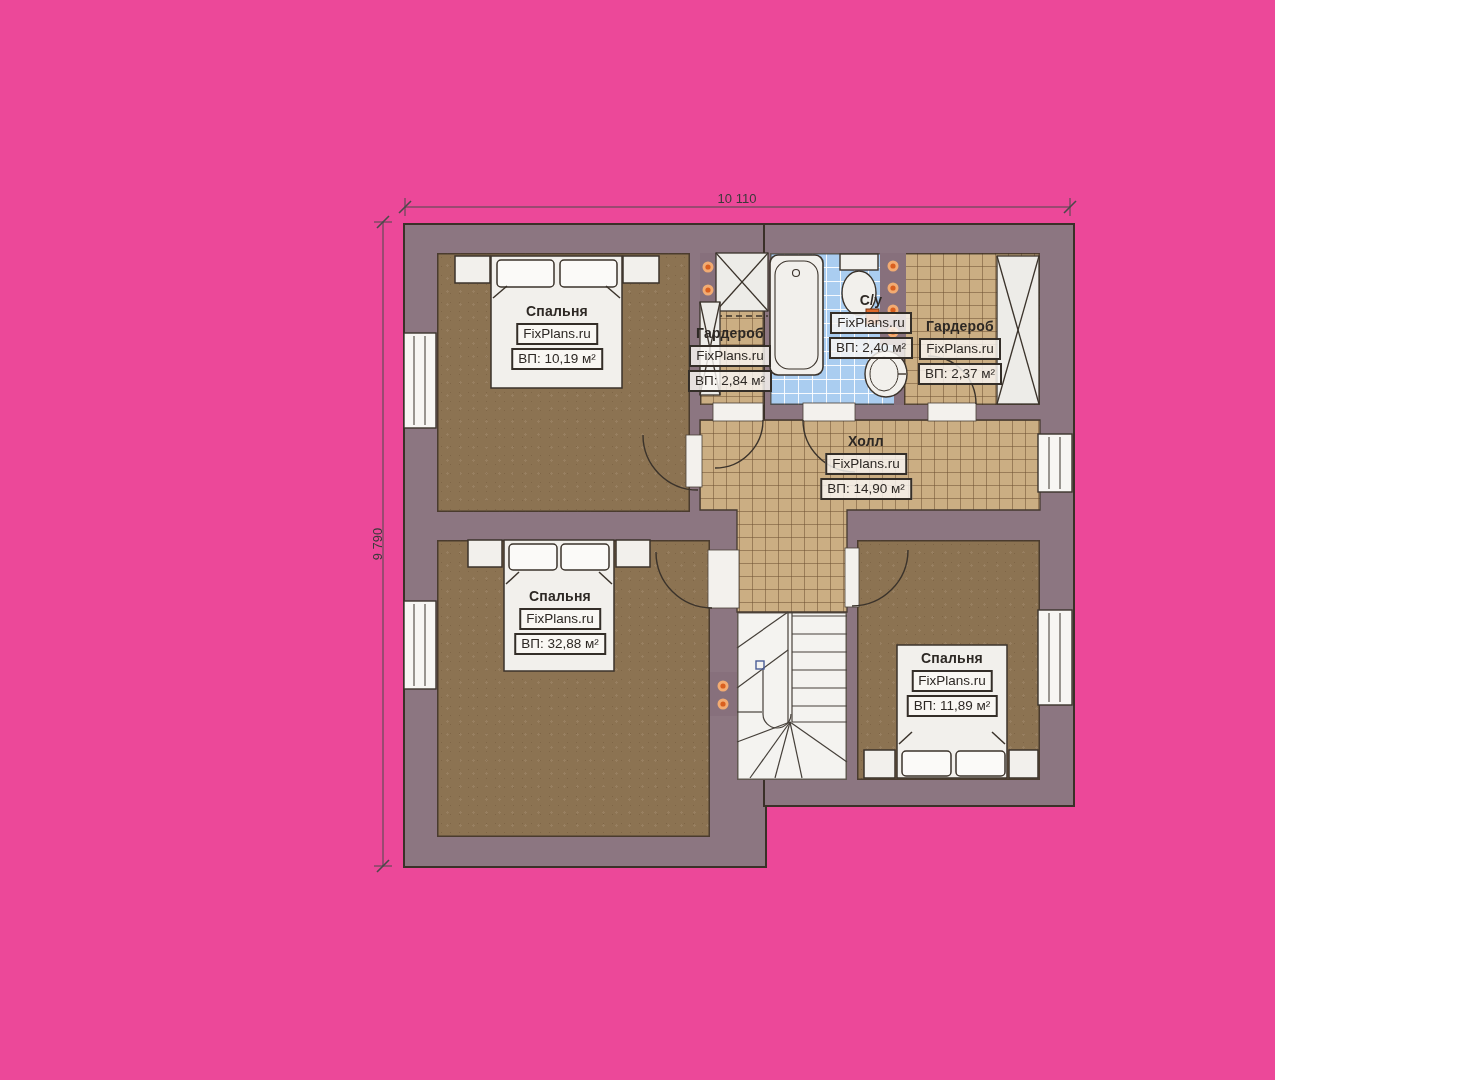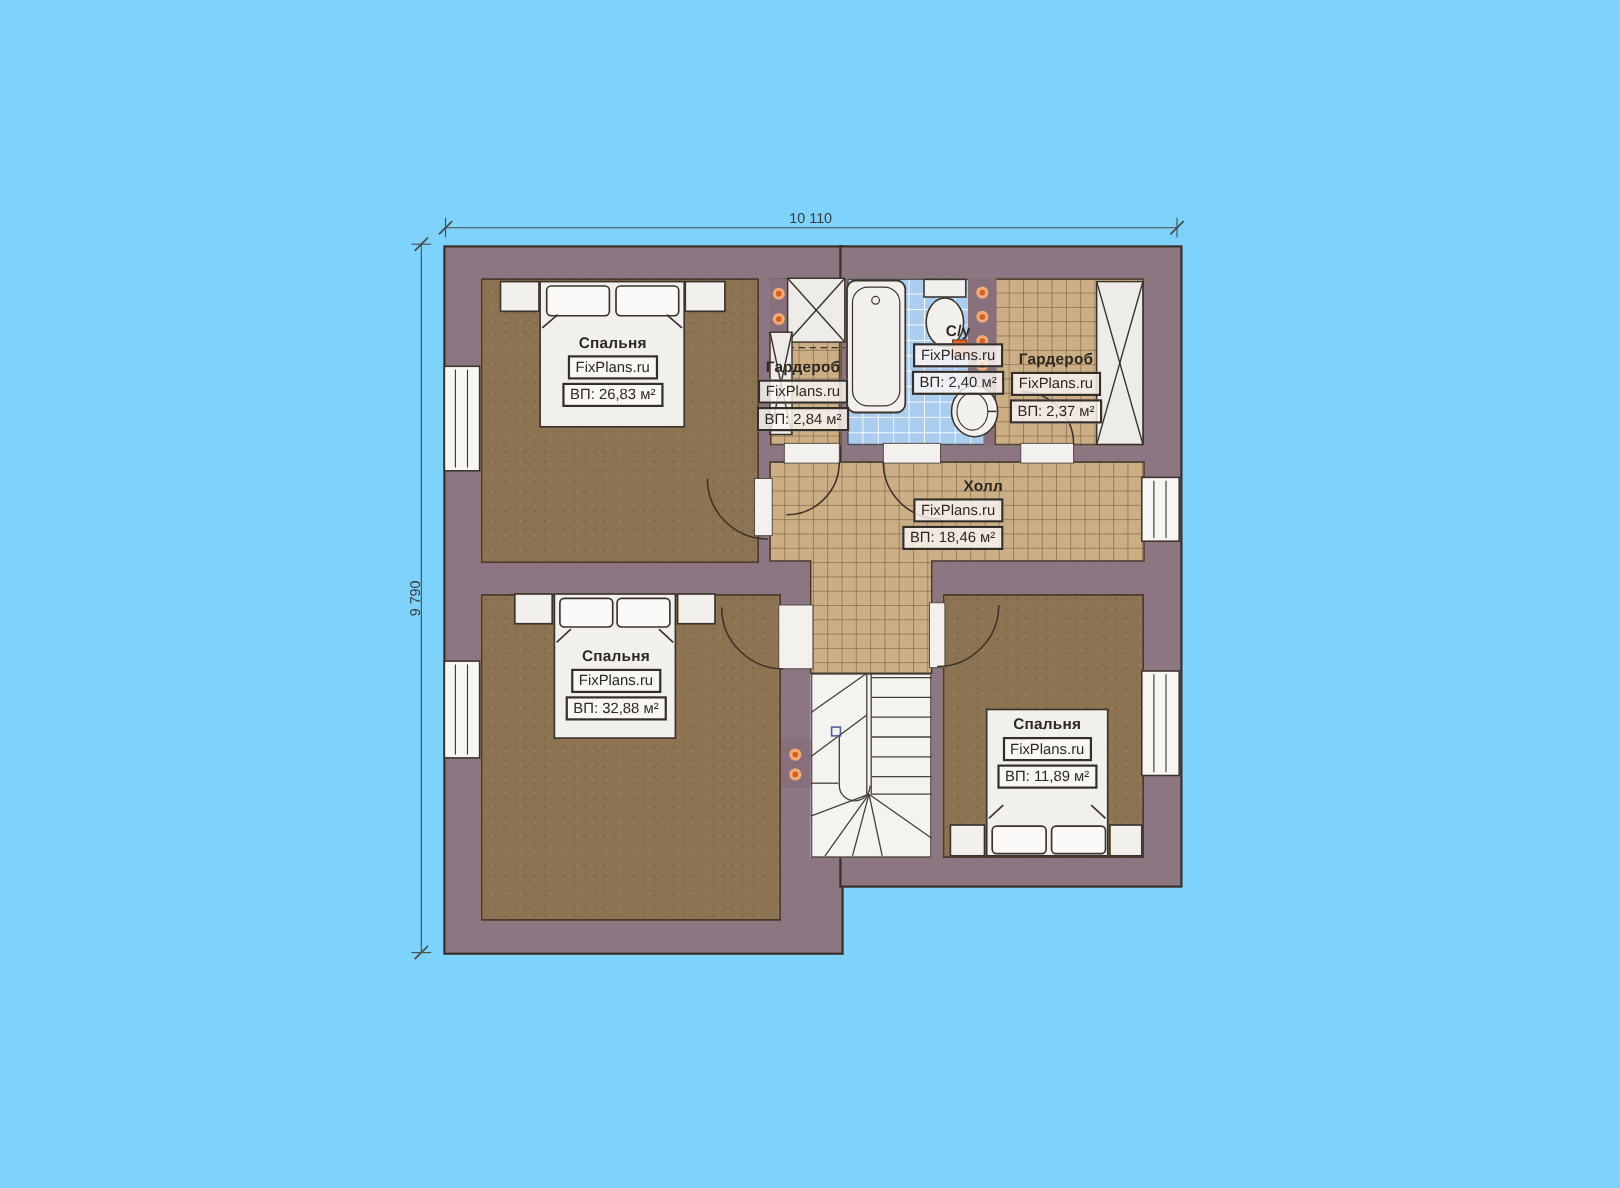--- a/index.html
+++ b/index.html
@@ -1,17 +1,17 @@
 <!DOCTYPE html>
 <html><head>
 <meta charset="utf-8">
 <style>
   html,body{margin:0;padding:0;background:#ffffff;}
   body{width:1473px;height:1080px;overflow:hidden;font-family:"Liberation Sans",sans-serif;}
-  #canvas{position:relative;width:1473px;height:1080px;background:#7dd3fc;text-decoration:underline;}
+  #canvas{position:relative;width:1275px;height:1080px;background:#ec4899;text-decoration:underline;}
   
   .wallblock{position:absolute;background:#8c7681;box-shadow:0 0 0 2px #3a3028;z-index:1;}
   .wallpatch{position:absolute;background:#87707c;z-index:3;}
   
   .floor{position:absolute;z-index:2;box-shadow:inset 0 0 0 1.5px rgba(55,44,36,.78);}
   .wood{background-color:#8c7352;
         background-image:radial-gradient(rgba(62,44,22,.18) 12%,transparent 13%),
                          radial-gradient(rgba(255,244,225,.10) 12%,transparent 13%);
         background-size:9px 9px,13px 13px;background-position:0 0,4px 6px;}
   .tile{background-color:#cbae83;
@@ -213,45 +213,45 @@
       <rect x="866" y="309" width="13" height="15" fill="#e06a2a" stroke="#7a3410" stroke-width="1"></rect>
     </g>
   </svg>
 
   <div class="dim-label" id="dim-top">10 110</div>
   <div class="dim-label" id="dim-left">9 790</div>
 
   <div class="room-label" style="left:557px;top:303px;">
     <div class="room-name">Спальня</div>
     <div class="label-box">FixPlans.ru</div>
-    <div class="label-box">ВП: 26,83 м²</div>
+    <div class="label-box">ВП: 10,19 м²</div>
   </div>
 
   <div class="room-label" style="left:730px;top:325px;">
     <div class="room-name">Гардероб</div>
     <div class="label-box">FixPlans.ru</div>
     <div class="label-box">ВП: 2,84 м²</div>
   </div>
 
   <div class="room-label" style="left:871px;top:292px;">
     <div class="room-name">С/у</div>
     <div class="label-box">FixPlans.ru</div>
     <div class="label-box">ВП: 2,40 м²</div>
   </div>
 
   <div class="room-label" style="left:960px;top:318px;">
     <div class="room-name">Гардероб</div>
     <div class="label-box">FixPlans.ru</div>
     <div class="label-box">ВП: 2,37 м²</div>
   </div>
 
-  <div class="room-label" style="left:866px;top:433px;align-items:flex-end;">
+  <div class="room-label" style="left:866px;top:433px;">
     <div class="room-name">Холл</div>
     <div class="label-box">FixPlans.ru</div>
-    <div class="label-box">ВП: 18,46 м²</div>
+    <div class="label-box">ВП: 14,90 м²</div>
   </div>
 
   <div class="room-label" style="left:560px;top:588px;">
     <div class="room-name">Спальня</div>
     <div class="label-box">FixPlans.ru</div>
     <div class="label-box">ВП: 32,88 м²</div>
   </div>
 
   <div class="room-label" style="left:952px;top:650px;">
     <div class="room-name">Спальня</div>

